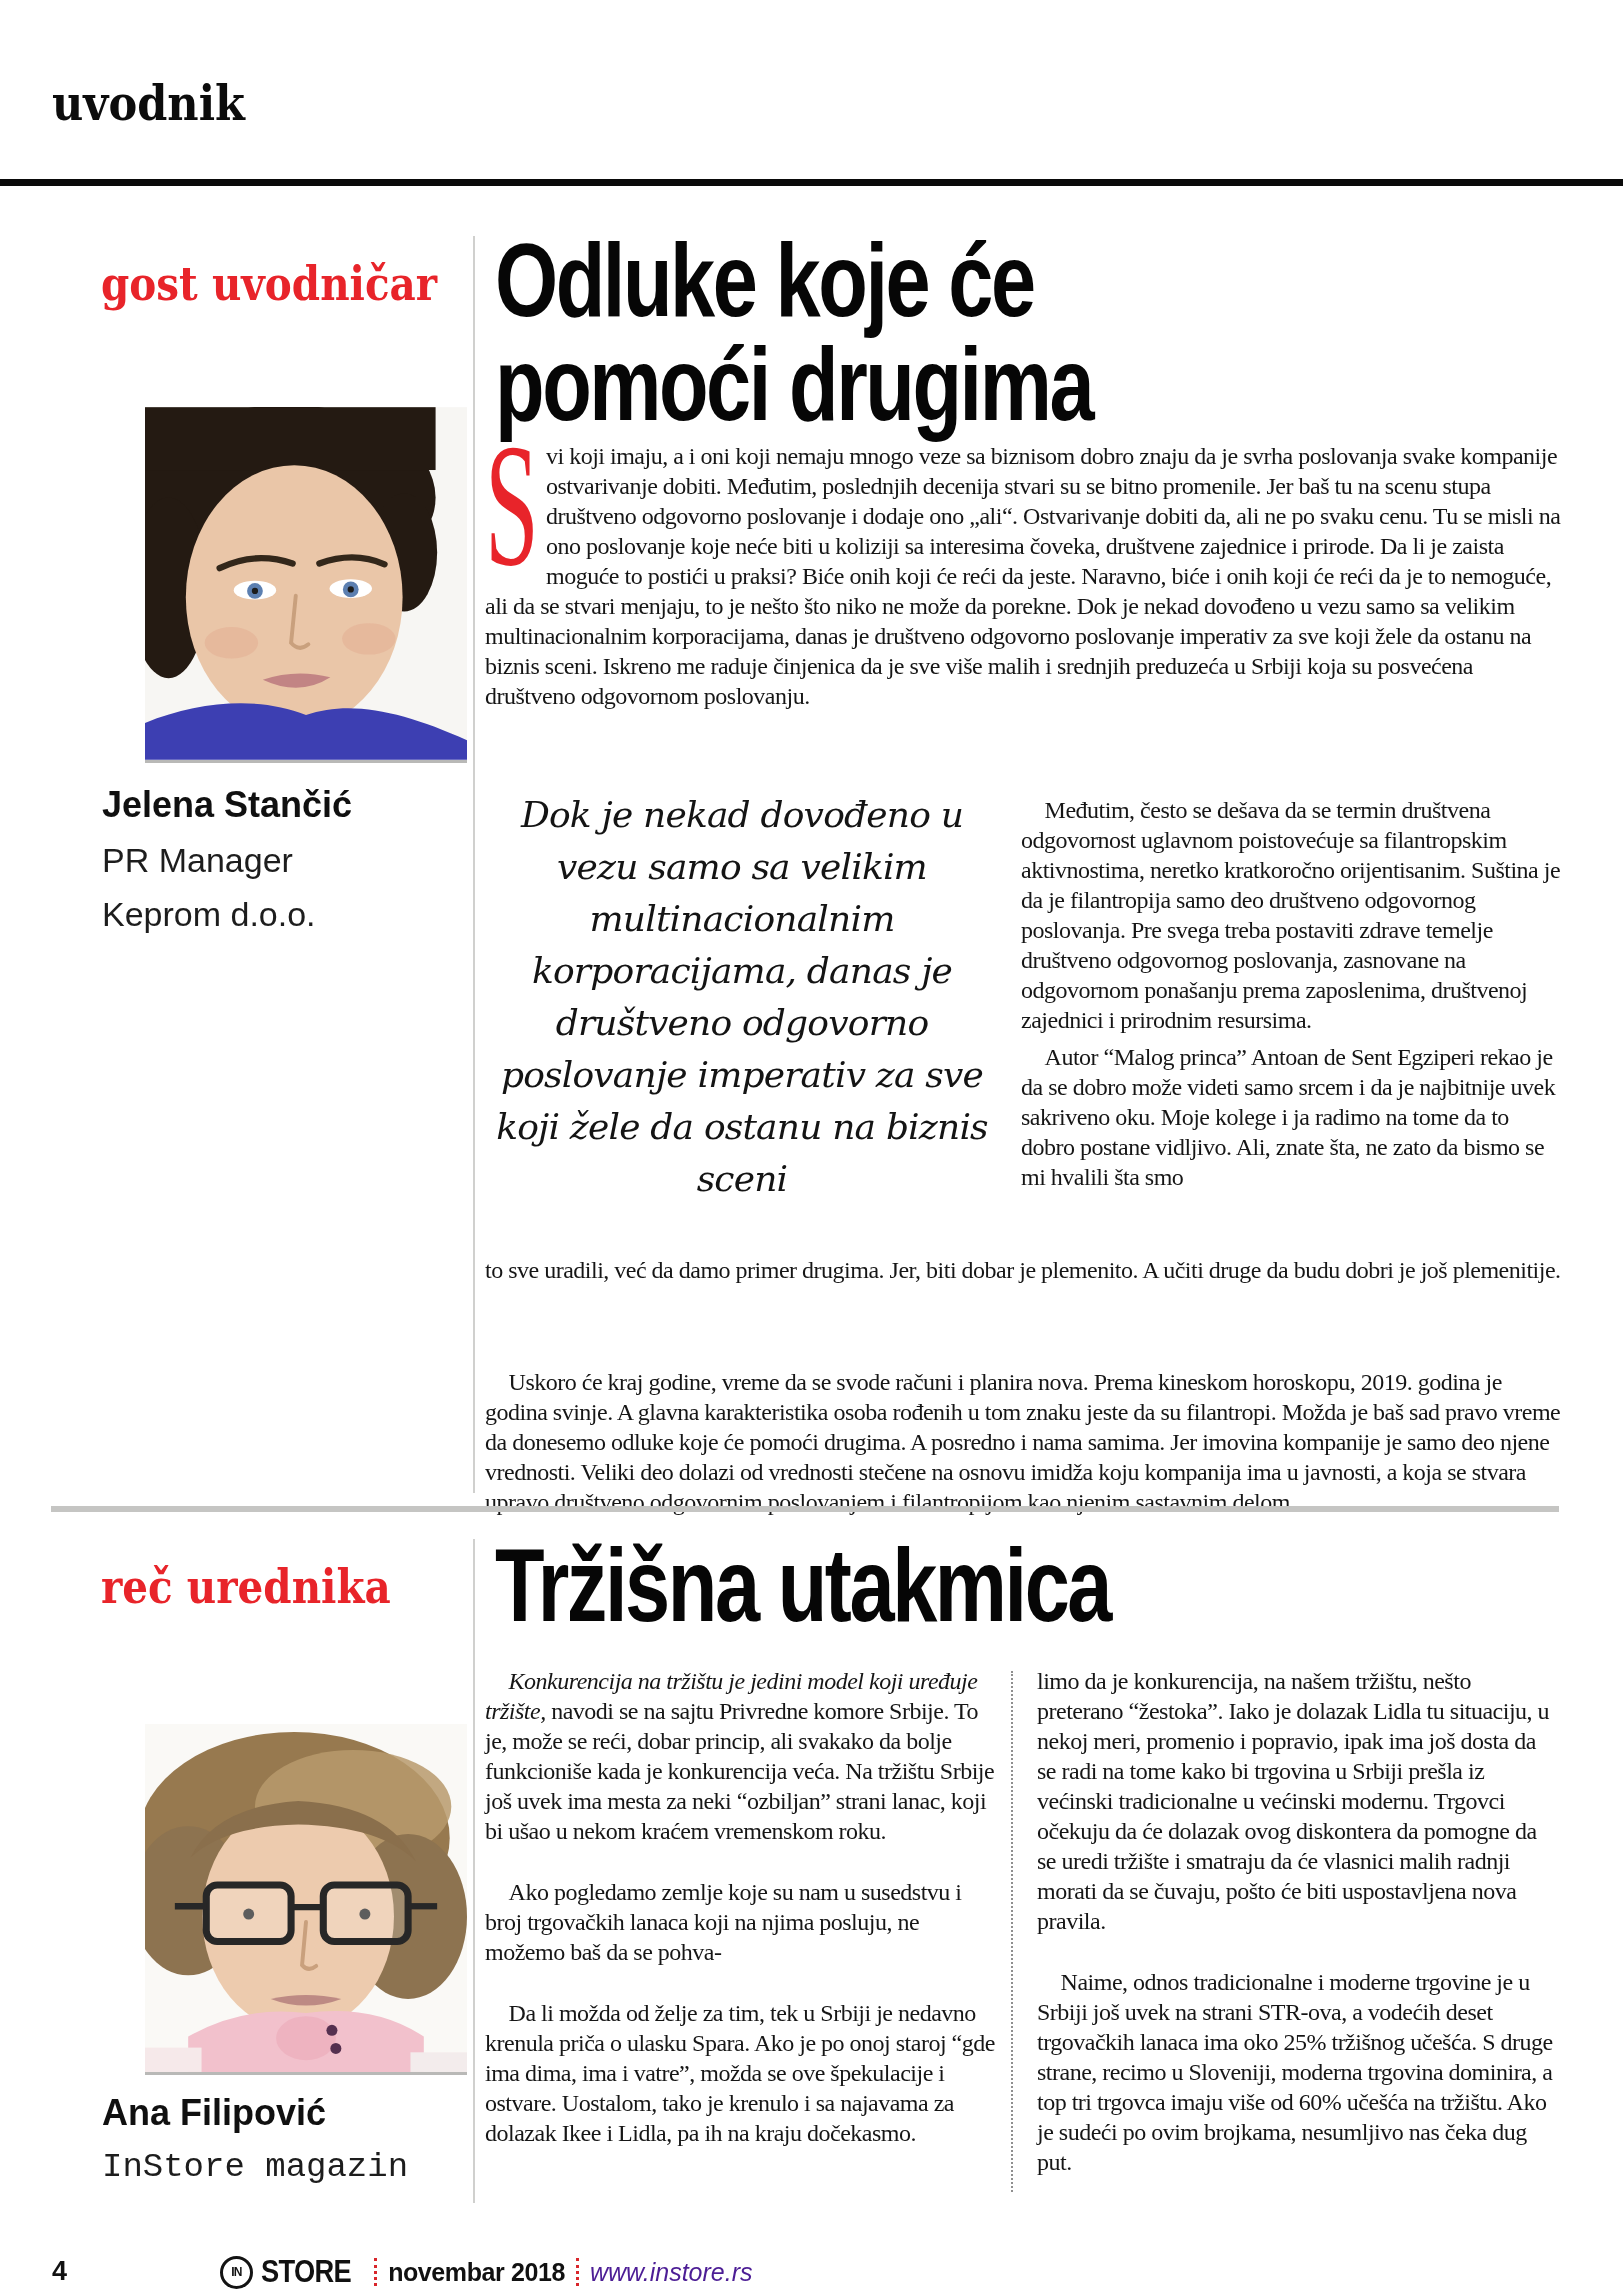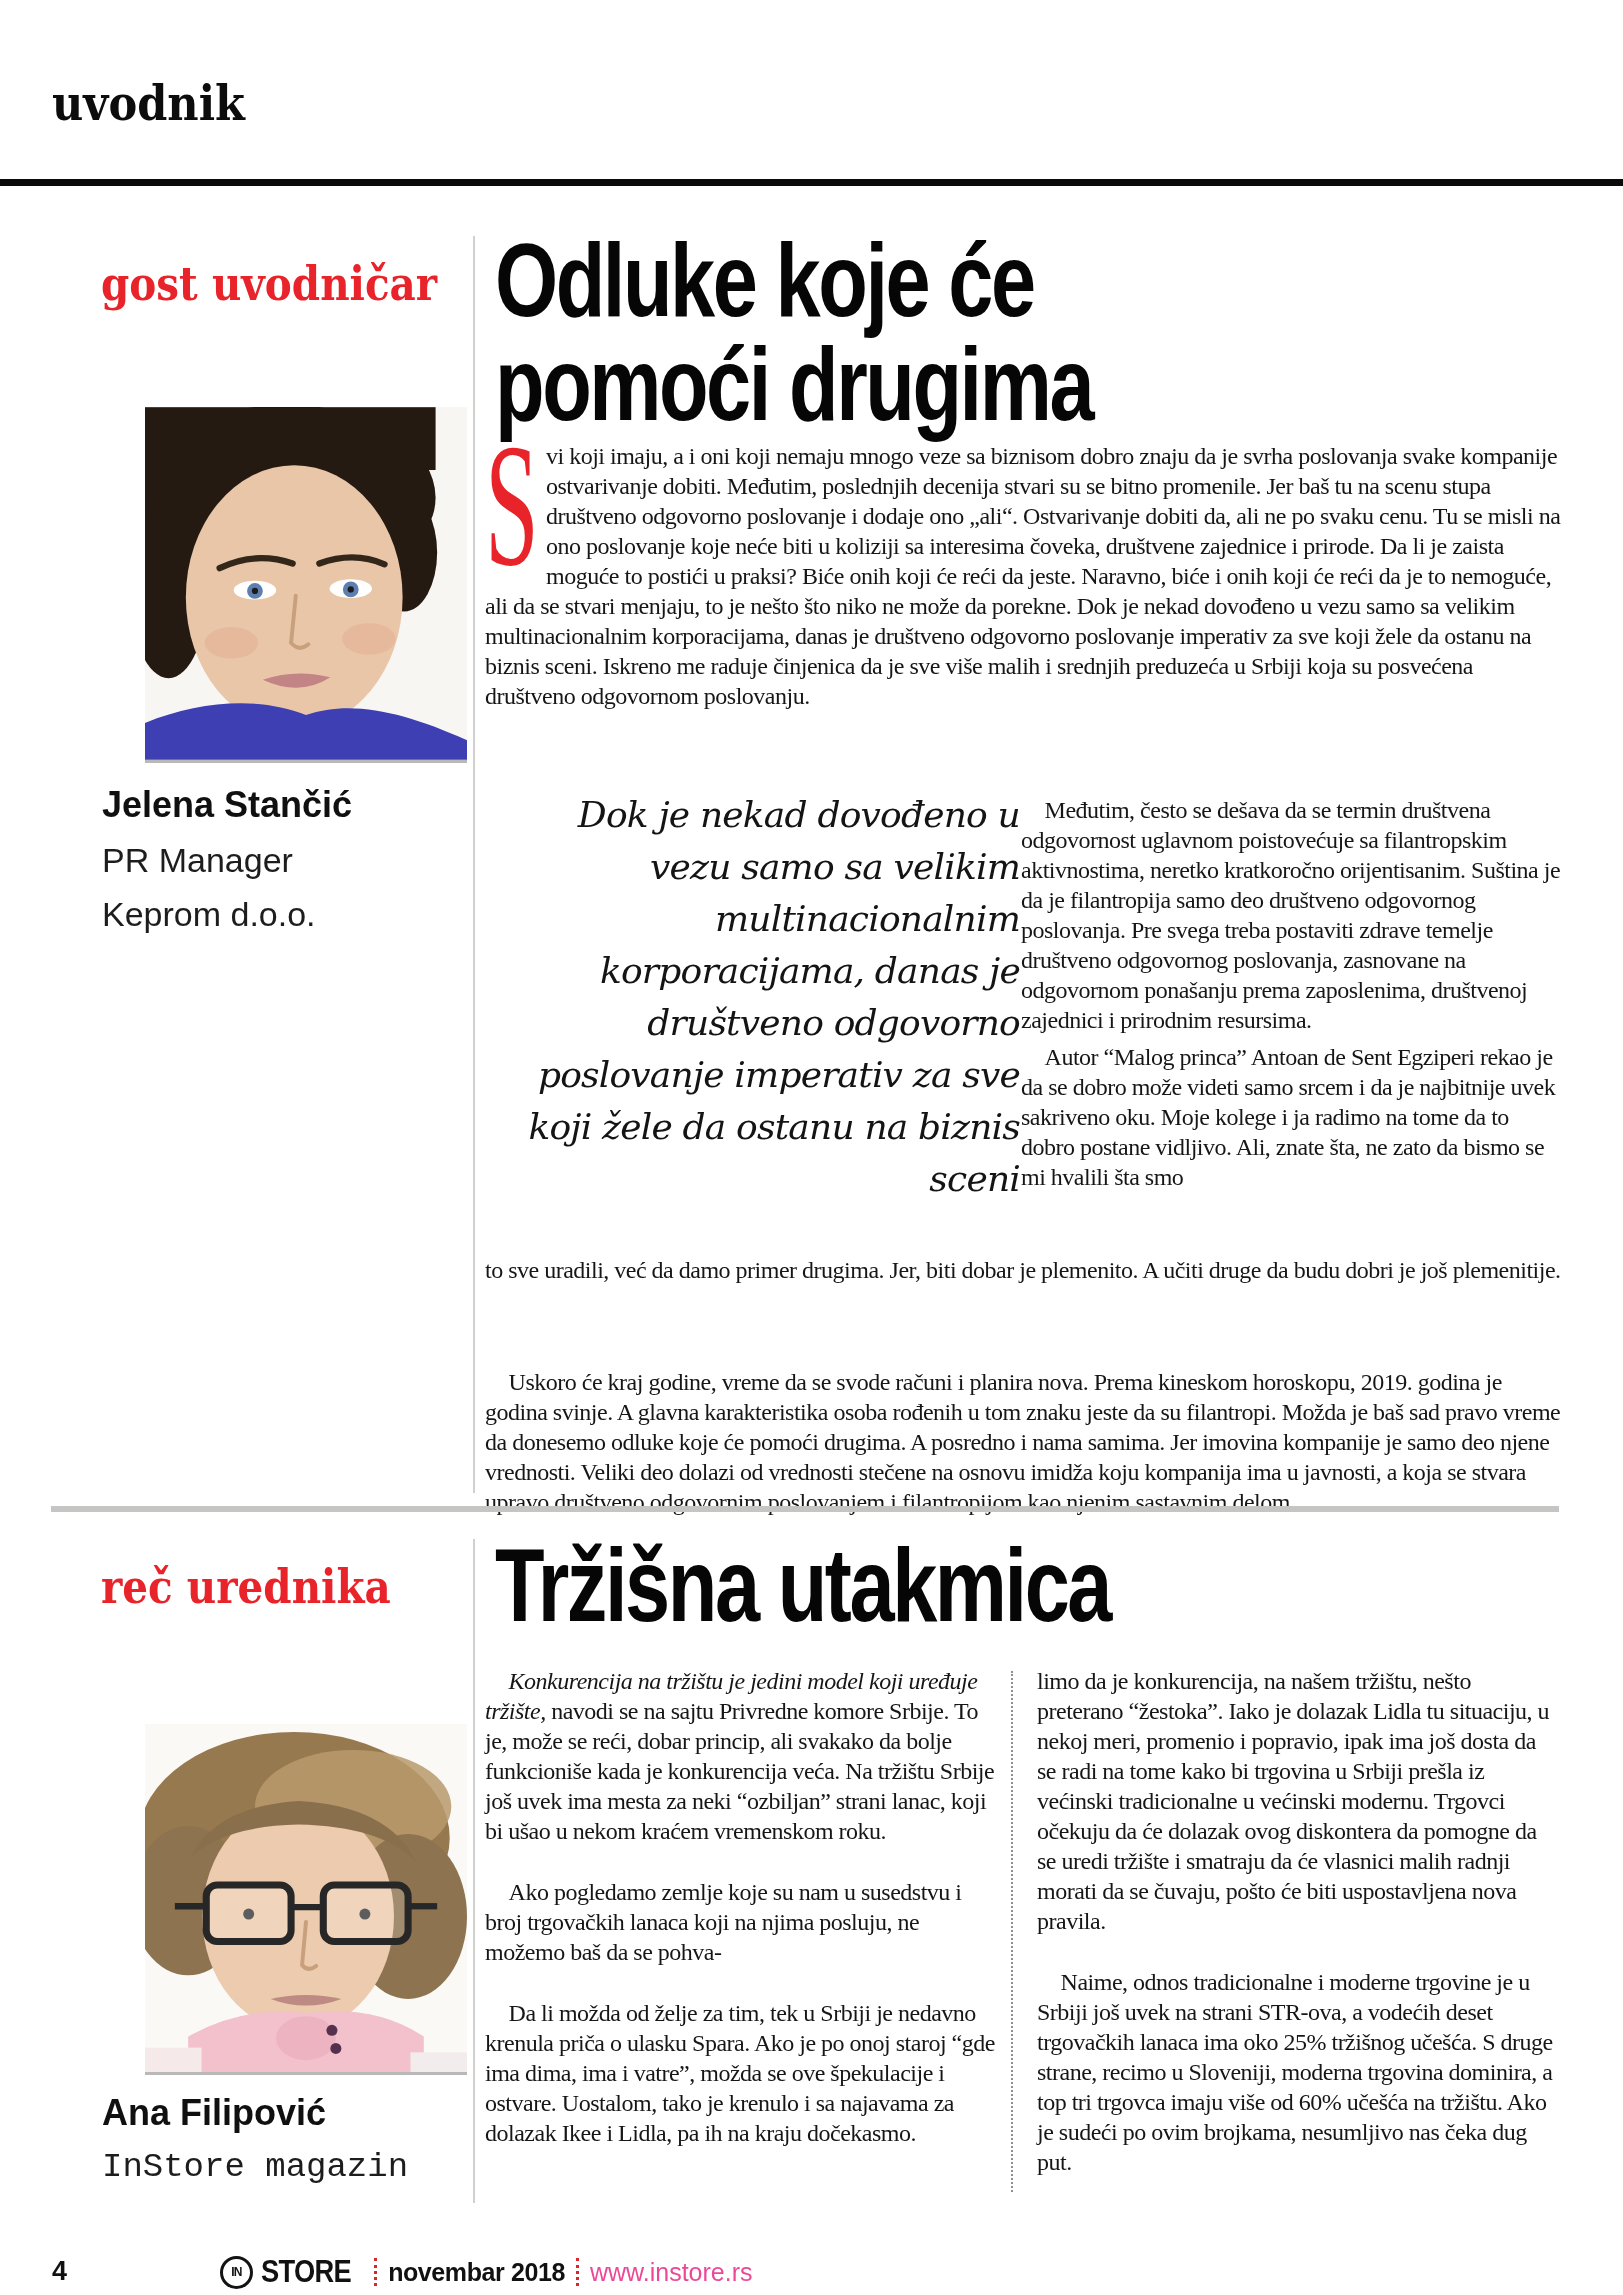--- a/index.html
+++ b/index.html
@@ -21,39 +21,39 @@
 
   .body-text{font-size:24px;line-height:30px;letter-spacing:-0.5px;color:#161616;}
   .indent{text-indent:23.6px;margin-top:38px;}
   .lead-italic{font-style:italic;}
 
   .dropcap{float:left;width:50px;height:119px;margin:3.9px 11px 0 0;overflow:visible;}
   .dropcap span{display:block;font-family:"Liberation Serif",serif;font-weight:normal;
         font-size:176px;line-height:119px;color:#e8242a;transform:scaleX(0.55);transform-origin:left top;}
 
   .quote{font-family:"DejaVu Serif",serif;font-style:italic;font-size:36px;line-height:52px;
-        letter-spacing:-0.8px;text-align:right;color:#141414;margin-left:29px;}
+        letter-spacing:-0.8px;text-align:center;color:#141414;}
 
   .caption-name{font-family:"Liberation Sans",sans-serif;font-weight:bold;font-size:36px;line-height:36px;color:#101010;}
   .caption-line{font-family:"Liberation Sans",sans-serif;font-size:34px;line-height:34px;color:#1d1d1d;}
 
   .photo{position:absolute;border-bottom:3.9px solid #b9b9b7;}
   .photo svg{display:block;}
 
   .footer{position:absolute;left:0;top:2254px;width:1623px;height:35px;
         font-family:"Liberation Sans",sans-serif;color:#111;}
   .footer .pageno{position:absolute;left:52px;top:1.6px;font-weight:bold;font-size:27px;}
   .footer .group{position:absolute;left:220px;top:0;display:flex;align-items:center;}
   .logo-circle{display:inline-flex;align-items:center;justify-content:center;width:27px;height:27px;
         border:3.1px solid #131313;border-radius:50%;font-weight:bold;font-size:12px;letter-spacing:-0.8px;}
   .logo-store{font-weight:bold;font-size:31px;letter-spacing:-0.8px;margin-left:7.9px;
         transform:scaleX(0.88);transform-origin:left center;}
   .red-dots{height:28px;border-left:3.1px dotted #d9262b;margin:0 11px;}
   .issue{font-weight:bold;font-size:25px;letter-spacing:-0.4px;}
-  .website{font-size:25px;color:#ec4899;}
+  .website{font-size:25px;color:#4c1d95;font-style:italic;}
 </style>
 </head>
 <body>
 
 <div class="page">
 
   <div class="abs slab-title" style="left:52px;top:79px;">uvodnik</div>
   <div class="rule-black"></div>
 
   <div class="abs kicker" style="left:101px;top:261px;">gost uvodničar</div>

